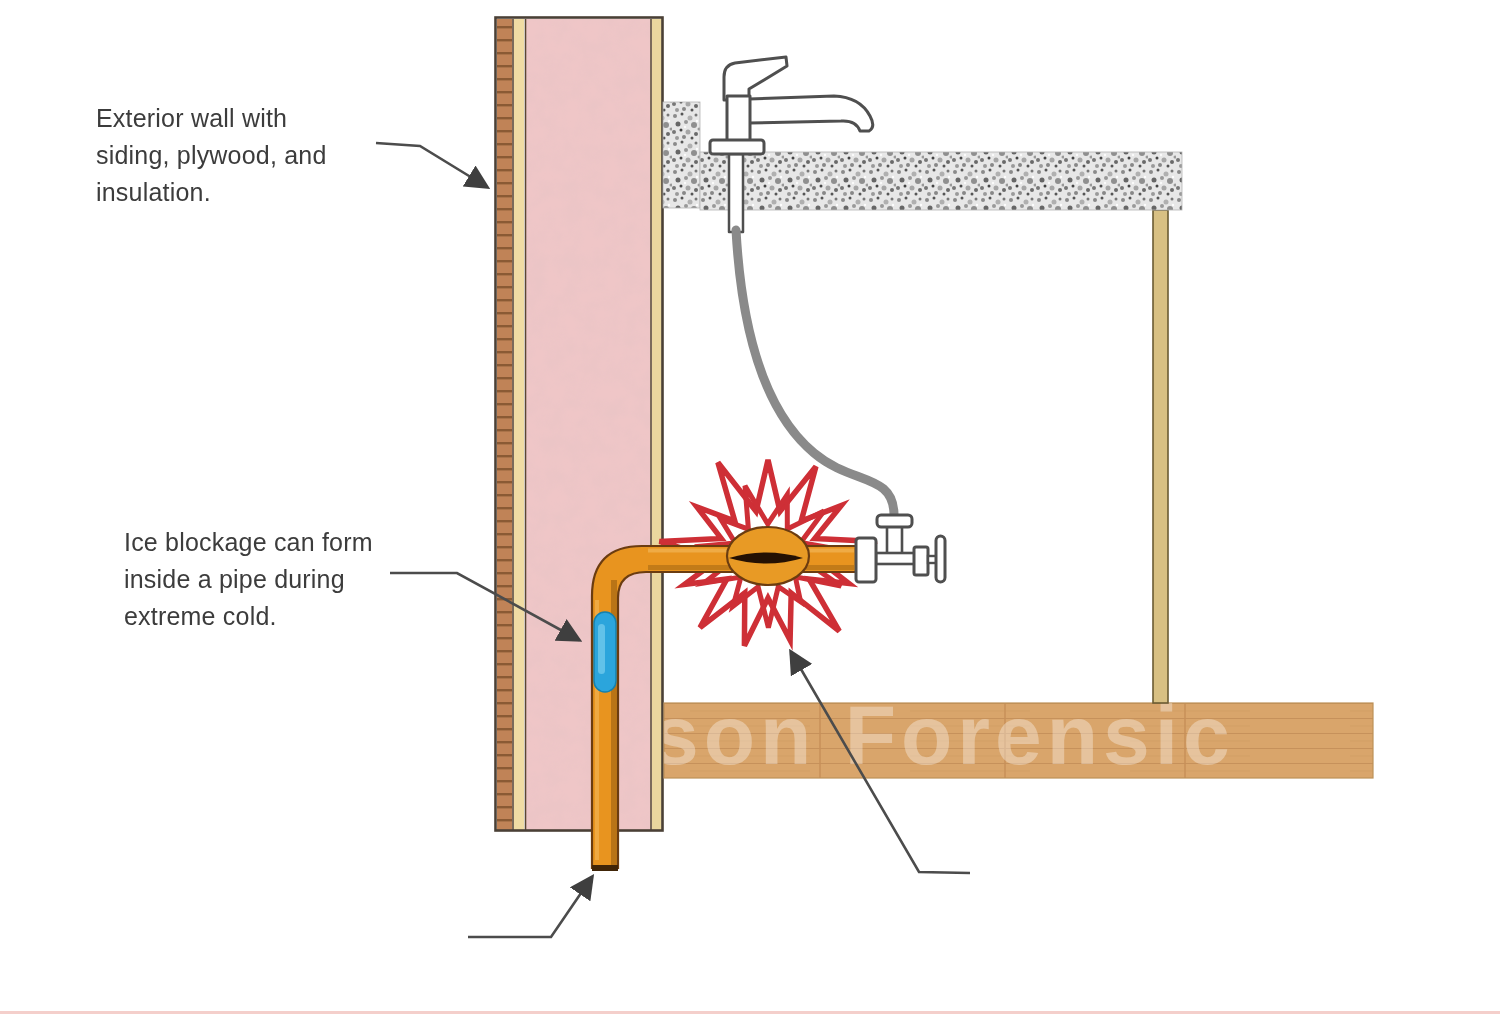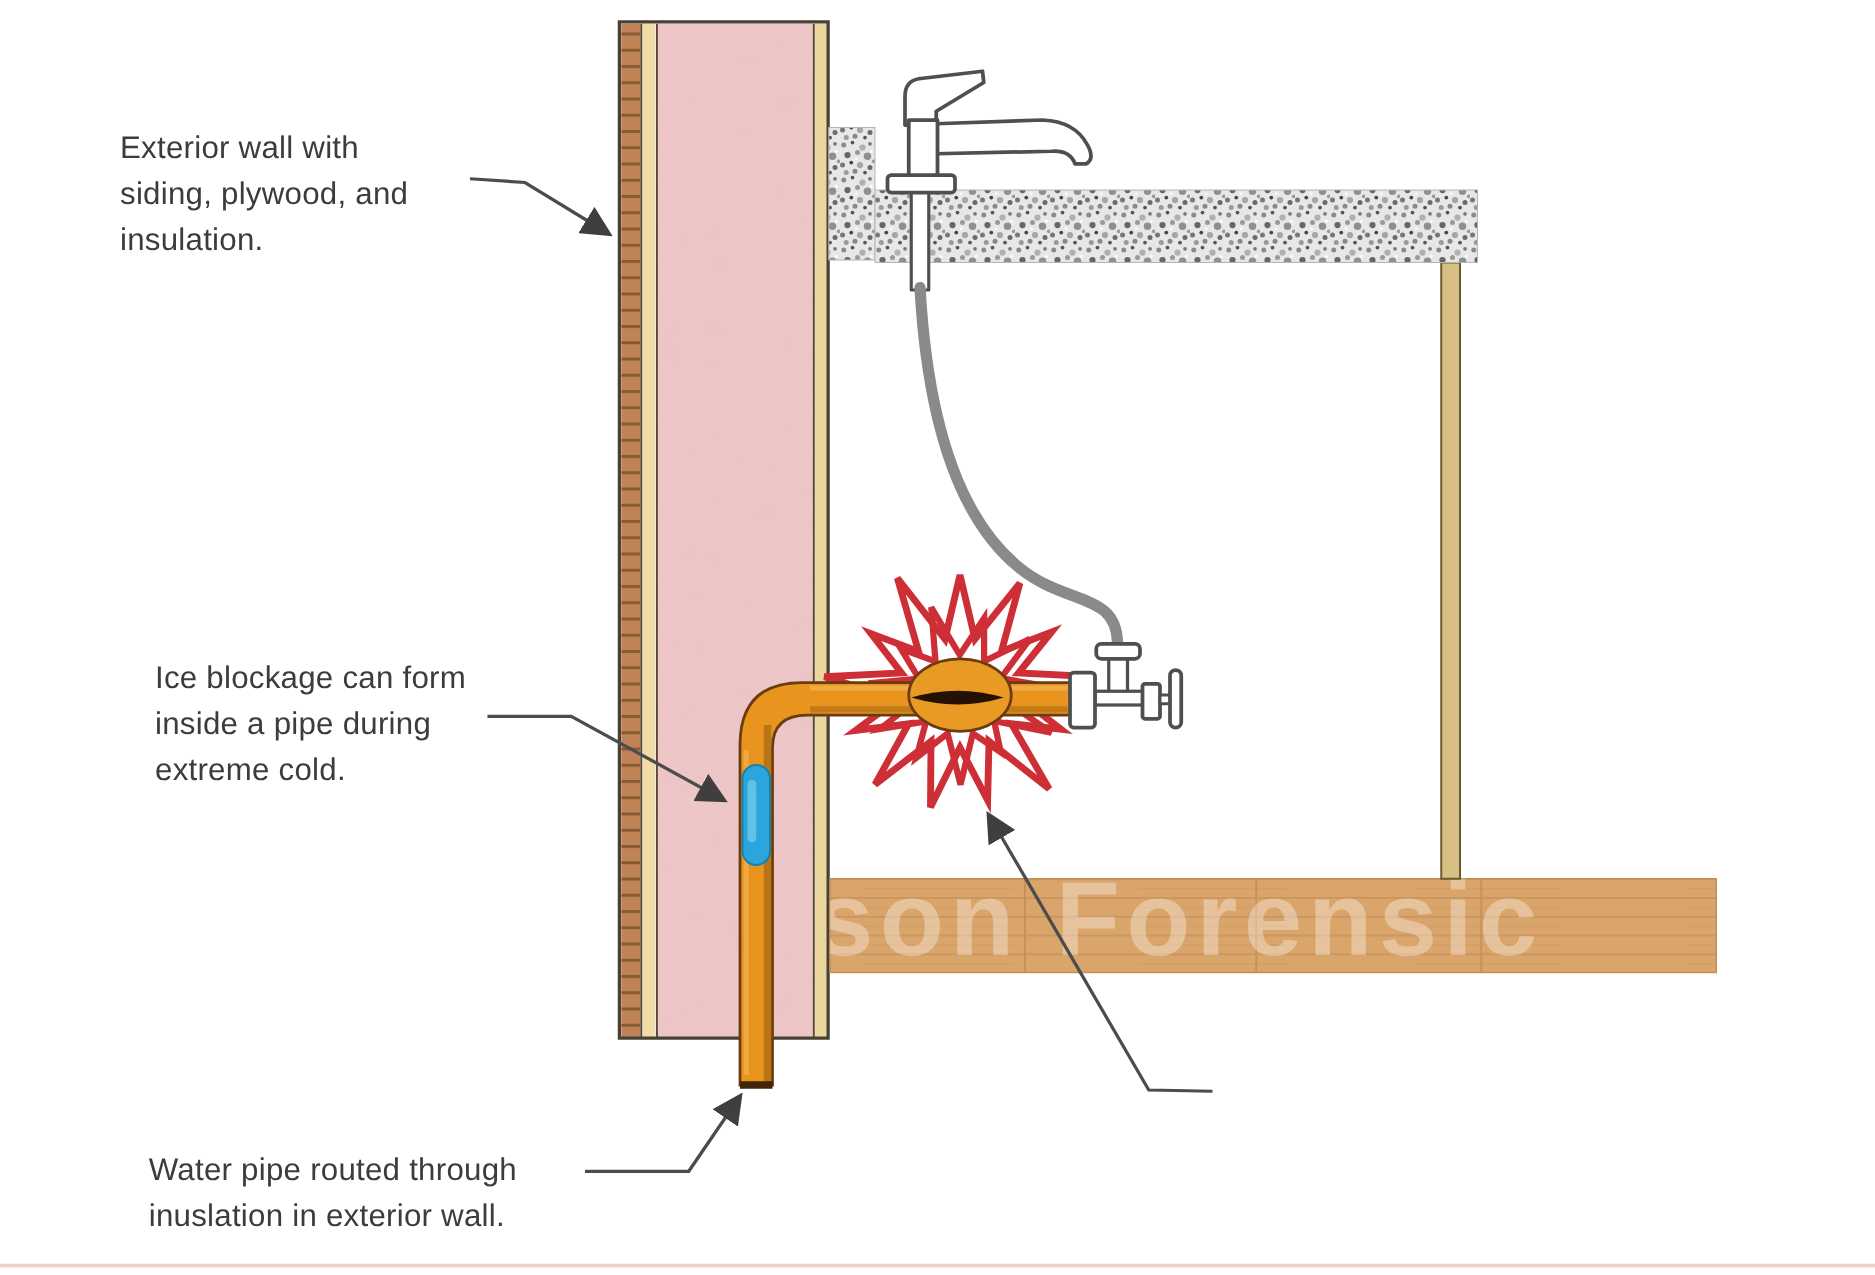--- a/index.html
+++ b/index.html
@@ -141,15 +141,13 @@
 
     <rect x="0" y="1011" width="1500" height="3" opacity="0.85" fill="#F2C7C2"></rect>
   </svg>
 
   <div class="callout" style="left:96px;top:100px;width:310px;">Exterior wall with
 siding, plywood, and
 insulation.</div>
   <div class="callout" style="left:96px;top:524px;width:320px;margin-left:28px;">Ice blockage can form
 inside a pipe during
 extreme cold.</div>
-  <div class="callout" style="left:119px;top:918px;width:360px;">Water pipe routed through
-inuslation in exterior wall.</div>
 </div>
 
 </body></html>

